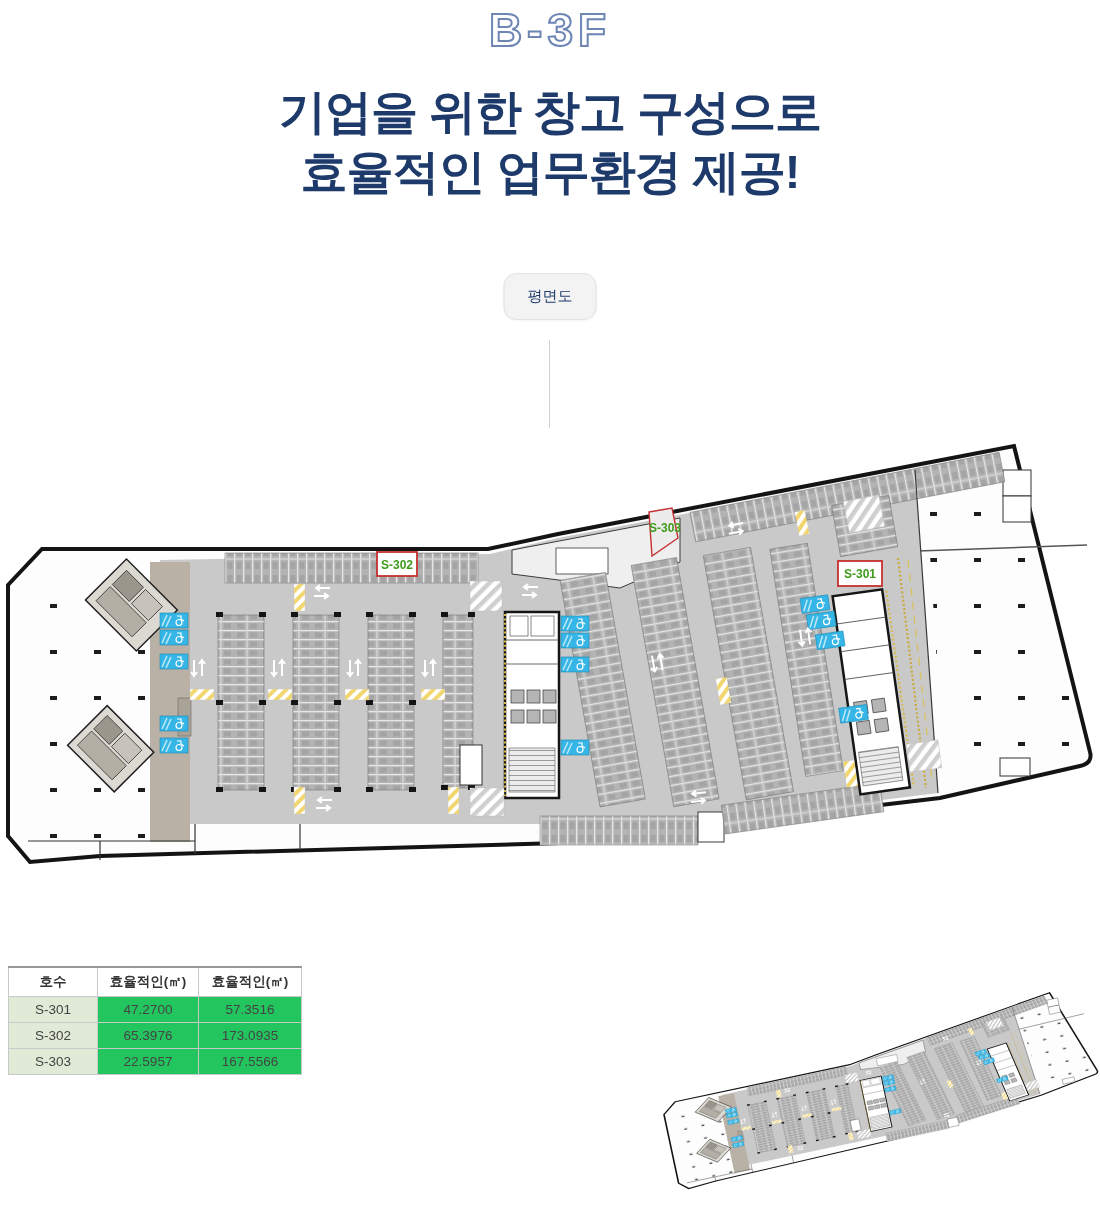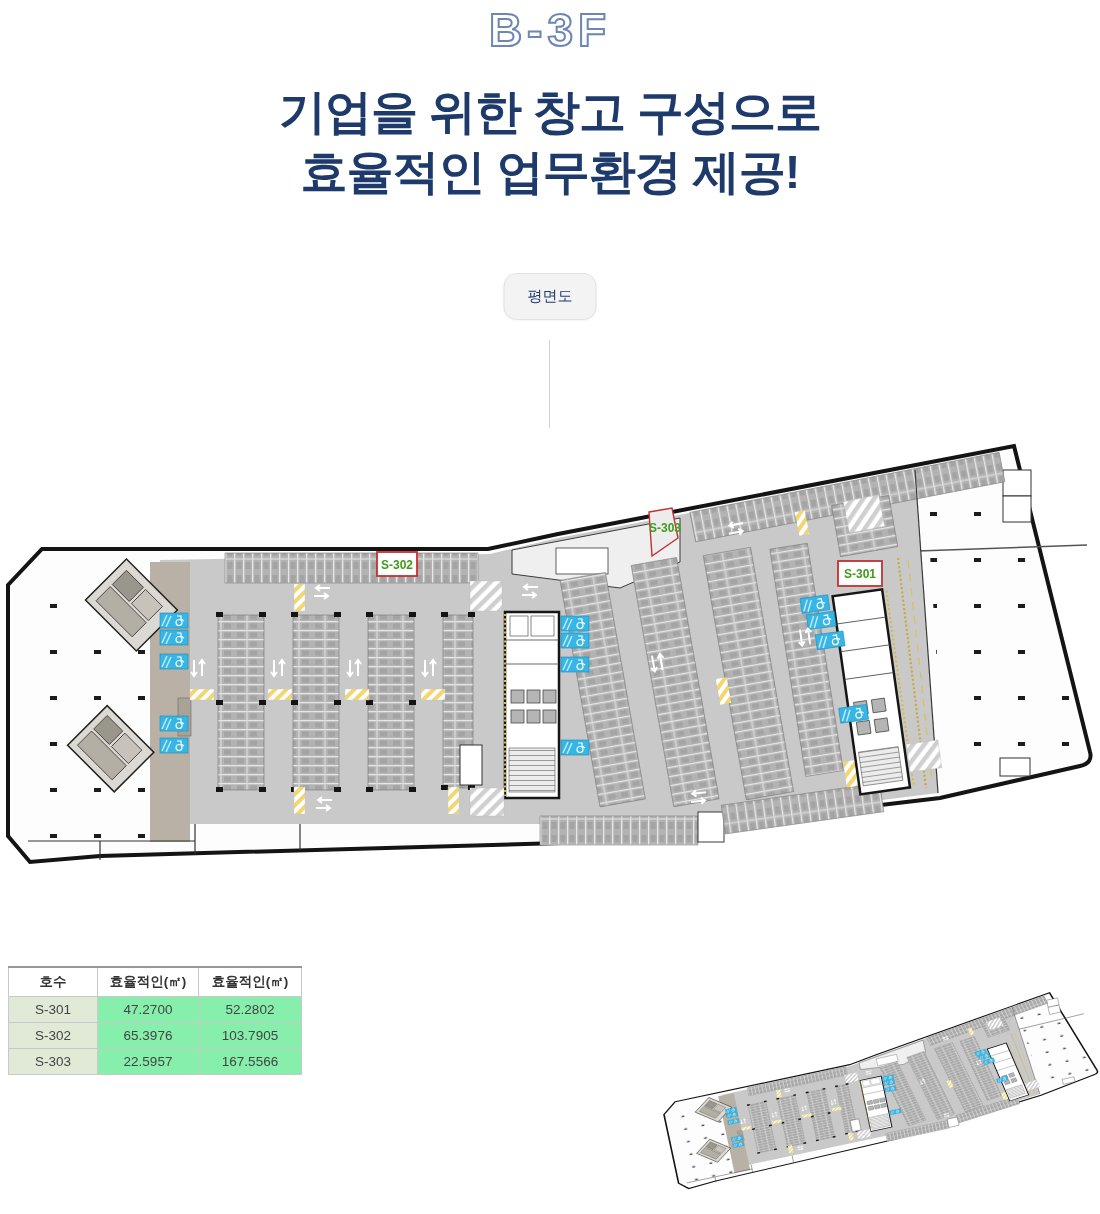--- a/index.html
+++ b/index.html
@@ -11,21 +11,21 @@
   .tab-btn{position:absolute;top:273px;left:50%;transform:translateX(-50%);
     background:#f3f3f3;border:1px solid #e2e2e2;border-radius:13px;
     padding:13px 23px;font-size:15px;color:#1d3a6b;cursor:pointer;
     box-shadow:0 1px 2px rgba(0,0,0,0.04);}
   .vline{position:absolute;left:549px;top:340px;width:1px;height:88px;background:#d2d2d2;}
   .plan-svg{position:absolute;left:0;top:0;width:1100px;height:1214px;}
   table.area{position:absolute;left:8px;top:966px;border-collapse:collapse;
     font-size:13.5px;color:#444;}
   table.area th{font-weight:700;color:#333;background:#ffffff;
     border:1px solid #c9c9c9;border-top:2px solid #979797;padding:5px 4px;}
-  table.area td{border:1px solid #c9c9c9;text-align:center;padding:5px 4px;background:#86efac;}
+  table.area td{border:1px solid #c9c9c9;text-align:center;padding:5px 4px;background:#22c55e;}
   table.area td.unit{background:#e0ead6;}
   table.area th.c1,table.area td.c1{width:80px;}
   table.area th.c2,table.area td.c2{width:92px;}
   table.area th.c3,table.area td.c3{width:94px;}
 </style>
 </head>
 <body>
 
 <svg class="floor-title" viewBox="0 0 1100 62">
   <text x="550" y="46" text-anchor="middle" font-size="46" font-weight="bold" letter-spacing="5" fill="#ffffff" stroke="#6d86b4" stroke-width="2">B-3F</text>
@@ -291,26 +291,26 @@
     <tr>
       <th class="c1">호수</th>
       <th class="c2">효율적인(㎡)</th>
       <th class="c3">효율적인(㎡)</th>
     </tr>
   </thead>
   <tbody>
     <tr>
       <td class="unit c1">S-301</td>
       <td class="c2">47.2700</td>
-      <td class="c3">52.2802</td>
+      <td class="c3">57.3516</td>
     </tr>
     <tr>
       <td class="unit c1">S-302</td>
       <td class="c2">65.3976</td>
-      <td class="c3">103.7905</td>
+      <td class="c3">173.0935</td>
     </tr>
     <tr>
       <td class="unit c1">S-303</td>
       <td class="c2">22.5957</td>
       <td class="c3">167.5566</td>
     </tr>
   </tbody>
 </table>
 
 </body></html>

